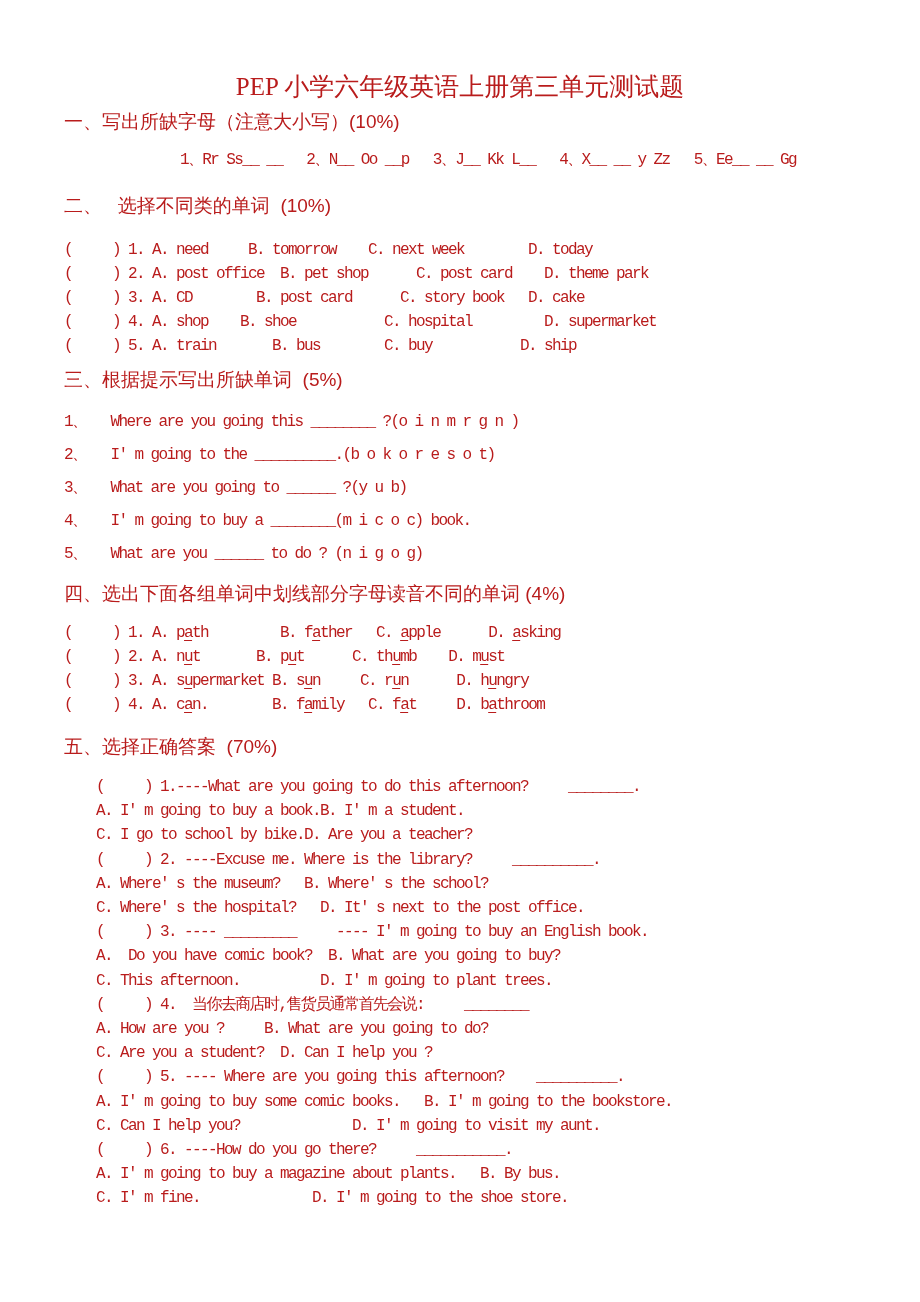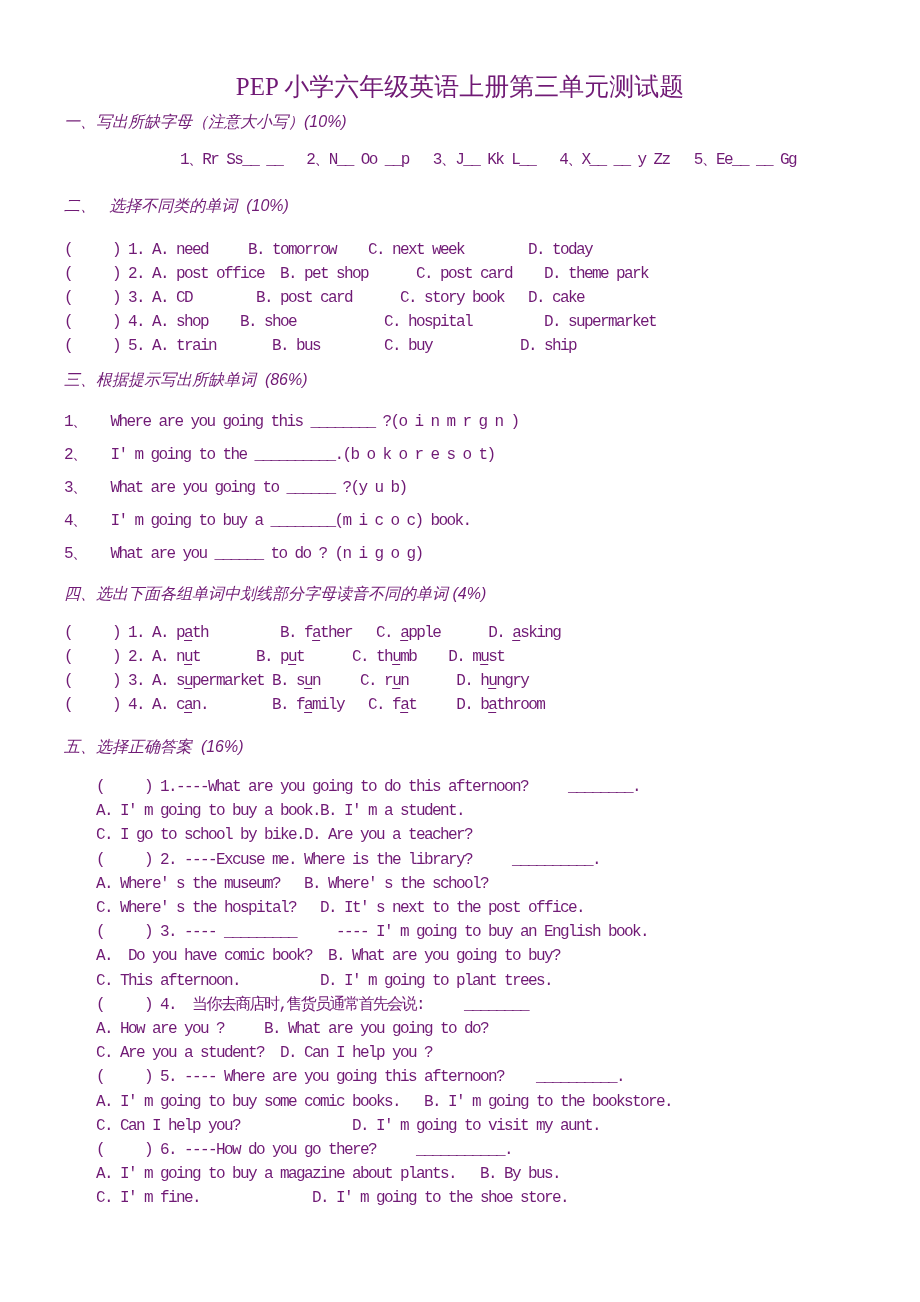--- a/index.html
+++ b/index.html
@@ -5,21 +5,21 @@
   html, body {
     margin: 0;
     padding: 0;
     background: #ffffff;
   }
   .page {
     position: relative;
     width: 920px;
     height: 1302px;
     background: #ffffff;
-    color: #701a75;
+    color: #b91c1c;
     overflow: hidden;
   }
   
   .mono {
     font-family: "Liberation Mono", "DejaVu Sans Mono", monospace;
     font-size: 16px;
     letter-spacing: -1.6px;
     white-space: pre;
   }
   .title {
@@ -30,24 +30,23 @@
     text-align: center;
     font-family: "Liberation Serif", "DejaVu Serif", serif;
     font-size: 25px;
     line-height: 30px;
     white-space: pre;
   }
   .heading {
     position: absolute;
     left: 64px;
     font-family: "Liberation Sans", "DejaVu Sans", sans-serif;
-    font-size: 16px;
+    font-size: 19px;
     line-height: 22px;
     white-space: pre;
-    font-style: italic;
   }
   .lines {
     position: absolute;
     left: 64px;
     right: 8px;
   }
   .line {
     white-space: pre;
   }
   #h0 { top: 111px; }
@@ -81,27 +80,27 @@
     <div class="heading" id="h0">一、写出所缺字母（注意大小写）(10%)</div>
     <div class="lines mono" id="lines0"><div class="line">1、Rr Ss__ __   2、N__ Oo __p   3、J__ Kk L__   4、X__ __ y Zz   5、Ee__ __ Gg</div></div>
   </div>
 
   <div>
     <div class="heading" id="h1">二、   选择不同类的单词  (10%)</div>
     <div class="lines mono" id="lines1"><div class="line">(     ) 1. A. need     B. tomorrow    C. next week        D. today</div><div class="line">(     ) 2. A. post office  B. pet shop      C. post card    D. theme park</div><div class="line">(     ) 3. A. CD        B. post card      C. story book   D. cake</div><div class="line">(     ) 4. A. shop    B. shoe           C. hospital         D. supermarket</div><div class="line">(     ) 5. A. train       B. bus        C. buy           D. ship</div></div>
   </div>
 
   <div>
-    <div class="heading" id="h2">三、根据提示写出所缺单词  (86%)</div>
+    <div class="heading" id="h2">三、根据提示写出所缺单词  (5%)</div>
     <div class="lines mono" id="lines2"><div class="line">1、   Where are you going this ________ ?(o i n m r g n )</div><div class="line">2、   I' m going to the __________.(b o k o r e s o t)</div><div class="line">3、   What are you going to ______ ?(y u b)</div><div class="line">4、   I' m going to buy a ________(m i c o c) book.</div><div class="line">5、   What are you ______ to do ? (n i g o g)</div></div>
   </div>
 
   <div>
     <div class="heading" id="h3">四、选出下面各组单词中划线部分字母读音不同的单词 (4%)</div>
     <div class="lines mono" id="lines3"><div class="line">(     ) 1. A. p<span class="ul">a</span>th         B. f<span class="ul">a</span>ther   C. <span class="ul">a</span>pple      D. <span class="ul">a</span>sking</div><div class="line">(     ) 2. A. n<span class="ul">u</span>t       B. p<span class="ul">u</span>t      C. th<span class="ul">u</span>mb    D. m<span class="ul">u</span>st</div><div class="line">(     ) 3. A. s<span class="ul">u</span>permarket B. s<span class="ul">u</span>n     C. r<span class="ul">u</span>n      D. h<span class="ul">u</span>ngry</div><div class="line">(     ) 4. A. c<span class="ul">a</span>n.        B. f<span class="ul">a</span>mily   C. f<span class="ul">a</span>t     D. b<span class="ul">a</span>throom</div></div>
   </div>
 
   <div>
-    <div class="heading" id="h4">五、选择正确答案  (16%)</div>
+    <div class="heading" id="h4">五、选择正确答案  (70%)</div>
     <div class="lines mono" id="lines4"><div class="line">(     ) 1.----What are you going to do this afternoon?     ________.</div><div class="line">A. I' m going to buy a book.B. I' m a student.</div><div class="line">C. I go to school by bike.D. Are you a teacher?</div><div class="line">(     ) 2. ----Excuse me. Where is the library?     __________.</div><div class="line">A. Where' s the museum?   B. Where' s the school?</div><div class="line">C. Where' s the hospital?   D. It' s next to the post office.</div><div class="line">(     ) 3. ---- _________     ---- I' m going to buy an English book.</div><div class="line">A.  Do you have comic book?  B. What are you going to buy?</div><div class="line">C. This afternoon.          D. I' m going to plant trees.</div><div class="line">(     ) 4.  当你去商店时,售货员通常首先会说:     ________</div><div class="line">A. How are you ?     B. What are you going to do?</div><div class="line">C. Are you a student?  D. Can I help you ?</div><div class="line">(     ) 5. ---- Where are you going this afternoon?    __________.</div><div class="line">A. I' m going to buy some comic books.   B. I' m going to the bookstore.</div><div class="line">C. Can I help you?              D. I' m going to visit my aunt.</div><div class="line">(     ) 6. ----How do you go there?     ___________.</div><div class="line">A. I' m going to buy a magazine about plants.   B. By bus.</div><div class="line">C. I' m fine.              D. I' m going to the shoe store.</div></div>
   </div>
 
 </div>
 
 </body></html>

